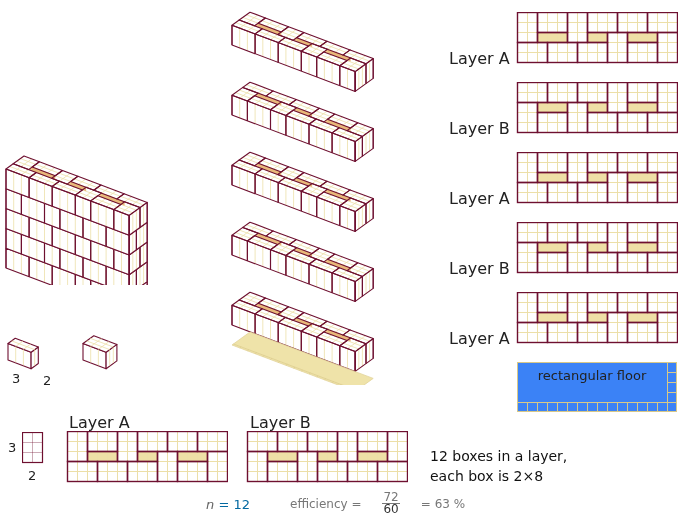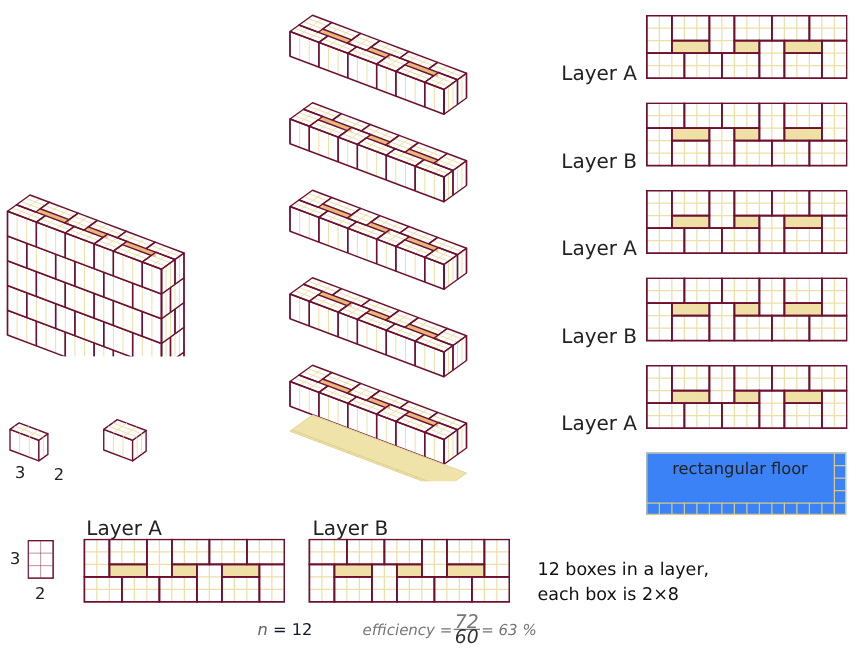--- a/index.html
+++ b/index.html
@@ -3,22 +3,22 @@
 <meta charset="utf-8">
 <style>
   html, body { margin: 0; padding: 0; background: #ffffff; }
   body { width: 685px; height: 525px; position: relative; overflow: hidden;
          font-family: "DejaVu Sans", "Liberation Sans", sans-serif; color: #1a1a1a; }
   .abs { position: absolute; }
   .lbl { font-size: 12px; color: #222; white-space: nowrap; }
   .lbl-layer { font-size: 16px; }
   .caption { font-size: 14px; line-height: 20px; color: #111; }
   .formula { font-size: 13px; color: #333; }
-  .eff { font-size: 12px; color: #777; display: flex; align-items: center; gap: 1px; font-style: italic; }
-  .frac { display: inline-flex; flex-direction: column; align-items: center; font-size: 15px; line-height: 11px; text-align: center; }
+  .eff { font-size: 12px; color: #777; display: flex; align-items: center; gap: 21px; }
+  .frac { display: inline-flex; flex-direction: column; align-items: center; font-size: 12px; line-height: 11px; text-align: center; }
   .frac .num { border-bottom: 1px solid #777; padding: 0 1px; }
   .floor-box { background: #3b82f6; }
   .floor-text { font-size: 13px; color: #222; text-align: center; line-height: 16px; }
   svg { display: block; }
 </style>
 </head>
 <body>
 
 <svg class="abs" style="left:0;top:110px" width="200" height="175" viewBox="0 110 200 175" id="wall3d">
     <polygon points="6,268 129.2,314.4 129.2,294.59999999999997 6,248.2" fill="#ffffff" stroke="none" stroke-width="0" stroke-linejoin="round"></polygon>
@@ -1016,21 +1016,21 @@
     <rect x="71.5" y="20.5" width="20" height="10" fill="none" stroke="#6e1030" stroke-width="1.4"></rect>
     <rect x="111.5" y="20.5" width="30" height="10" fill="none" stroke="#6e1030" stroke-width="1.4"></rect>
   </svg>
 
 <div class="abs caption" style="left:430px;top:446px">
   <div>12 boxes in a layer,</div>
   <div>each box is 2×8</div>
 </div>
 
 <div class="abs formula" style="left:206px;top:497px">
-  <span style="font-style:italic;color:#666">n</span><span style="color:#0f172a"> = 12</span>
+  <span style="font-style:italic;color:#666">n</span><span style="color:#0369a1"> = 12</span>
 </div>
 
 <div class="abs eff" style="left:290px;top:492px">
   <span>efficiency =</span>
   <span class="frac">
     <span class="num">72</span>
     <span style="color:#333">60</span>
   </span>
   <span>= 63 %</span>
 </div>

